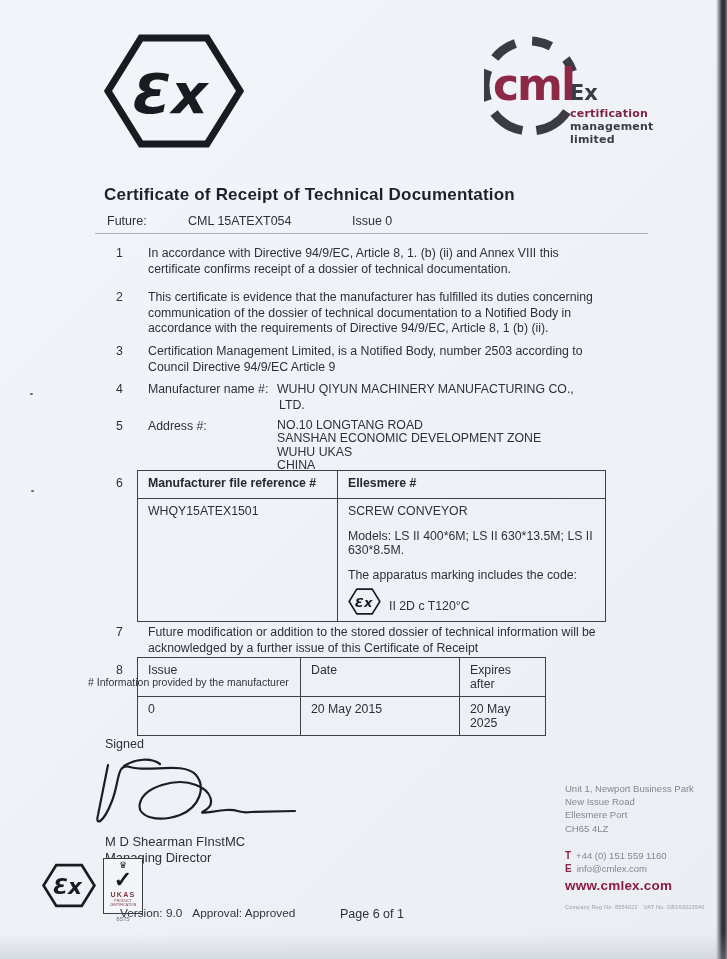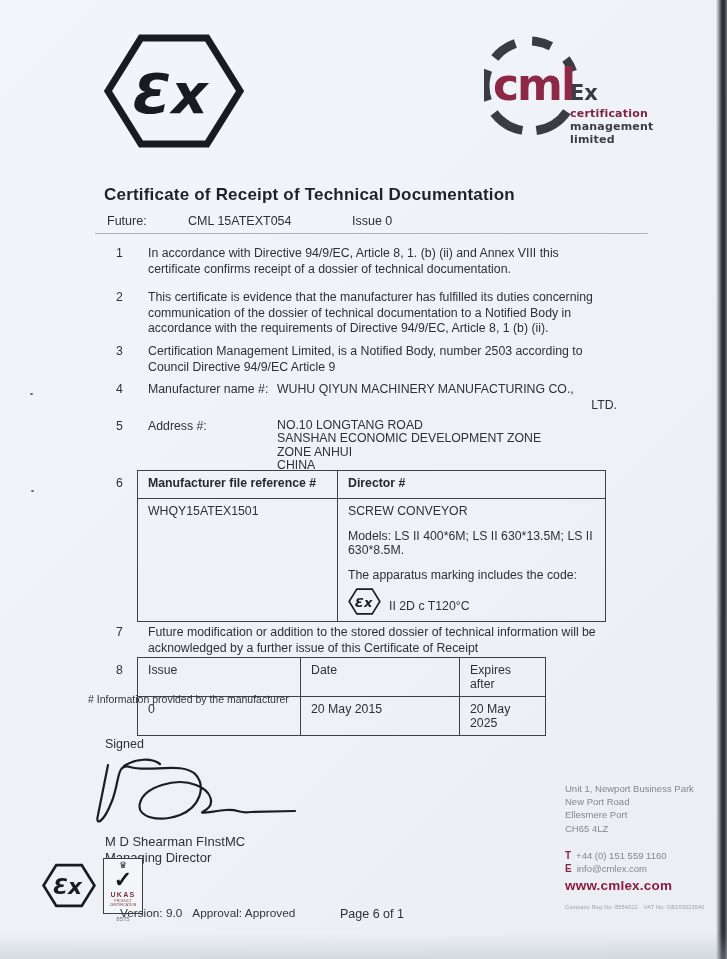--- a/index.html
+++ b/index.html
@@ -31,21 +31,21 @@
   
   table.tbl{position:absolute;border-collapse:collapse;font-size:12.3px;color:#2e3038;
     background:transparent;table-layout:fixed;}
   table.tbl th,table.tbl td{border:1px solid #3f4148;vertical-align:top;text-align:left;
     padding:5px 10px;font-weight:normal;}
   table.tbl th{font-weight:bold;color:#26282f;}
   .marking-row{margin-top:6px;display:flex;align-items:flex-end;gap:8px;}
   .marking-row span{padding-bottom:2px;}
   .mt12{margin-top:11px;}
 
-  .footnote{left:88px;top:693px;font-size:10.5px;color:#33353c;}
+  .footnote{left:88px;top:676px;font-size:10.5px;color:#33353c;}
   .signed{left:105px;top:737px;font-size:12.5px;}
   .sig-name{left:105px;top:834px;font-size:13px;line-height:16px;}
 
   .version{left:120px;top:906px;font-size:11.8px;color:#33353c;}
   .version span{margin-right:10px;text-align:center;}
   .pagenum{left:340px;top:907px;font-size:12.5px;color:#2e3038;}
 
   
   .contact{left:565px;top:782px;width:150px;font-size:9.5px;color:#82878e;line-height:13.2px;}
   .contact .tline{position:absolute;left:0;width:160px;line-height:13px;}
@@ -119,48 +119,48 @@
       <div>Certification Management Limited, is a Notified Body, number 2503 according to</div>
       <div>Council Directive 94/9/EC Article 9</div>
     </div>
   </div>
 
   <div class="clause" style="top:382px;">
     <span class="cnum">4</span>
     <div class="ctext">Manufacturer name #:</div>
     <div class="cvalue">
       <div>WUHU QIYUN MACHINERY MANUFACTURING CO.,</div>
-      <div style="margin-left:8px;text-align:right;">LTD.</div>
+      <div style="margin-left:2px;">LTD.</div>
     </div>
   </div>
 
   <div class="clause" style="top:419px;">
     <span class="cnum">5</span>
     <div class="ctext">Address #:</div>
     <div class="cvalue tight">
       <div>NO.10 LONGTANG ROAD</div>
       <div>SANSHAN ECONOMIC DEVELOPMENT ZONE</div>
-      <div>ZONE ANHUI</div>
+      <div>WUHU UKAS</div>
       <div>CHINA</div>
     </div>
   </div>
 
   <div class="clause" style="top:476px;">
     <span class="cnum">6</span>
   </div>
 
   <table class="tbl" style="left:137px;top:470px;width:469px;">
     <colgroup>
         <col style="width:200px;">
         <col>
       </colgroup>
     <tbody>
         <tr>
       <th style="height:17px;">Manufacturer file reference #</th>
-      <th>Director #</th>
+      <th>Ellesmere #</th>
     </tr>
     <tr>
       <td style="height:112px;">WHQY15ATEX1501</td>
       <td>
         <div>SCREW CONVEYOR</div>
         <div class="mt12">
           <div>Models: LS II 400*6M; LS II 630*13.5M; LS II</div>
           <div>630*8.5M.</div>
         </div>
         <div class="mt12">The apparatus marking includes the code:</div>
@@ -237,21 +237,21 @@
     <div class="ukas-number">8575</div>
   </div>
 
   <div class="abs version">
     <span>Version: 9.0</span><span>Approval: Approved</span>
   </div>
   <div class="abs pagenum">Page 6 of 1</div>
 
   <div class="abs contact">
     <div>Unit 1, Newport Business Park</div>
-    <div>New Port Road</div>
+    <div>New Issue Road</div>
     <div>Ellesmere Port</div>
     <div>CH65 4LZ</div>
     <div class="tline" style="top:67px;">
       <span class="lab">T</span><span>+44 (0) 151 559 1160</span>
     </div>
     <div class="tline" style="top:80px;">
       <span class="lab">E</span><span>info@cmlex.com</span>
     </div>
     <div class="www">www.cmlex.com</div>
     <div class="reg">

